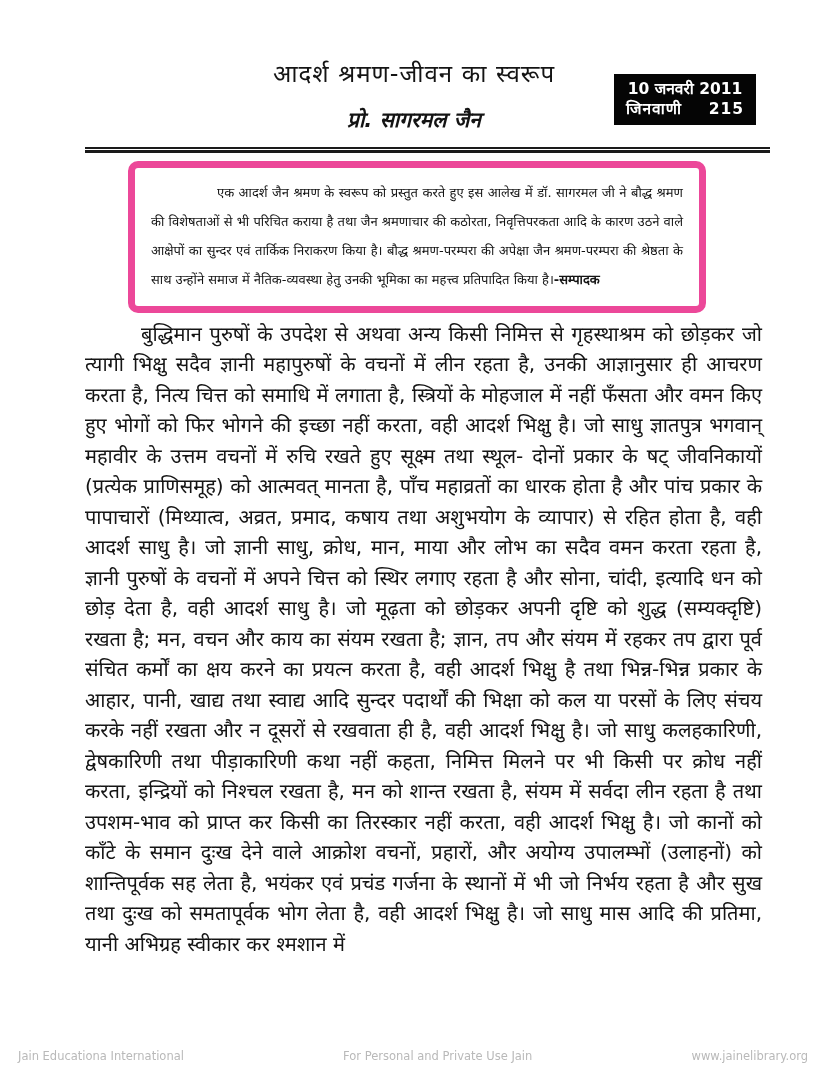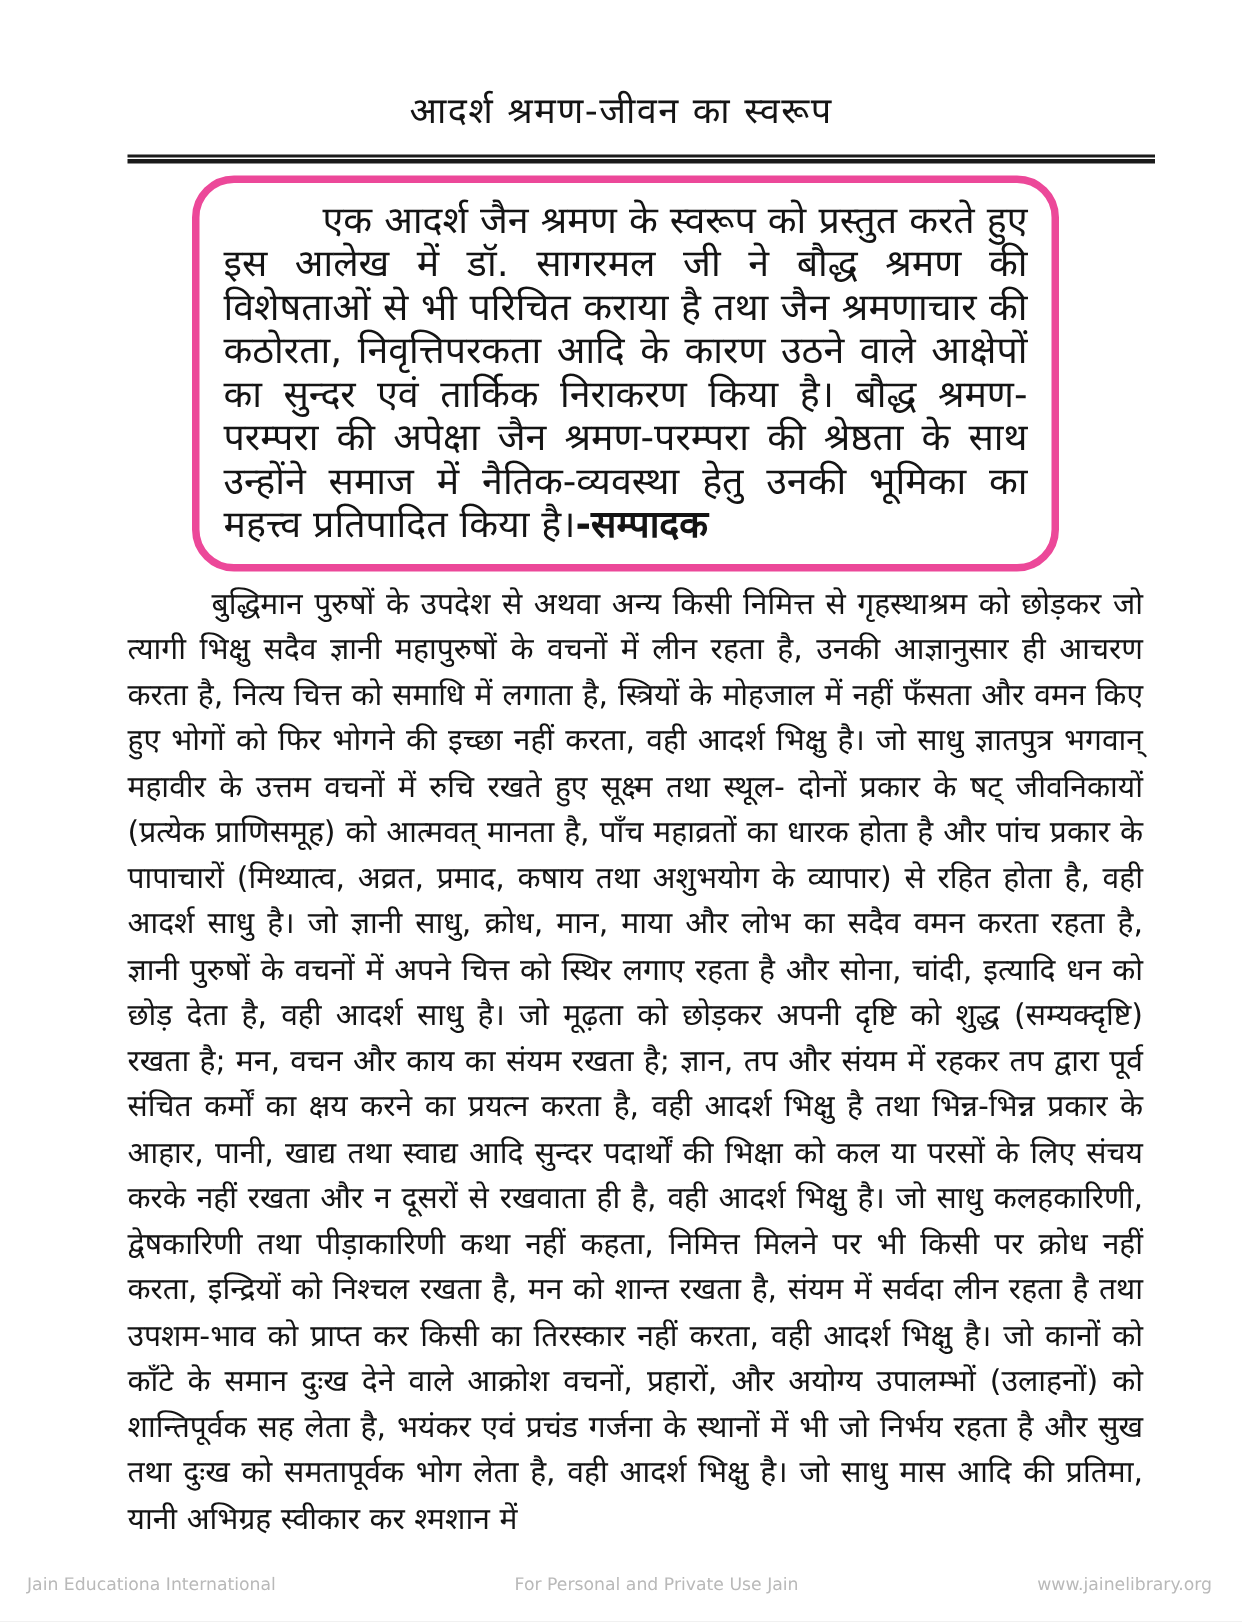--- a/index.html
+++ b/index.html
@@ -58,24 +58,24 @@
   .double-rule {
     margin: 14px 58px 0 85px;
     height: 6px;
     border-top: 2px solid #1a1a1a;
     border-bottom: 3px solid #1a1a1a;
   }
 
   
   .summary-box {
     margin: 8px 122px 0 128px;
-    border: 5px solid #ec4899;
-    border-radius: 28px;
+    border: 7px solid #ec4899;
+    border-radius: 10px;
     padding: 10px 16px 12px 16px;
-    font-size: 25px;
+    font-size: 13px;
     line-height: 29px;
     text-align: justify;
   }
   .summary-box .summary-text { text-indent: 66px; }
   .summary-box .editor { font-weight: bold; }
 
   
   .section-heading {
     margin: 18px 66px 0 85px;
     font-size: 21px;
@@ -100,23 +100,31 @@
     padding: 0 20px 0 18px;
     color: #b9b9b9;
     font-size: 11.5px;
   }
 </style>
 </head>
 <body>
 
 <div class="page">
 
+  <div class="issue-box">
+    <div class="row1">10 जनवरी 2011</div>
+    <div class="row2">
+      <span>जिनवाणी</span>
+      <span>215</span>
+    </div>
+  </div>
 
   <h1 class="title">आदर्श श्रमण-जीवन का स्वरूप</h1>
 
+  <div class="author">प्रो. सागरमल जैन</div>
 
   <div class="double-rule"></div>
 
   <div class="summary-box">
     <p class="summary-text"><span>एक आदर्श जैन श्रमण के स्वरूप को प्रस्तुत करते हुए इस आलेख में डॉ. सागरमल जी ने बौद्ध श्रमण की विशेषताओं से भी परिचित कराया है तथा जैन श्रमणाचार की कठोरता, निवृत्तिपरकता आदि के कारण उठने वाले आक्षेपों का सुन्दर एवं तार्किक निराकरण किया है। बौद्ध श्रमण-परम्परा की अपेक्षा जैन श्रमण-परम्परा की श्रेष्ठता के साथ उन्होंने समाज में नैतिक-व्यवस्था हेतु उनकी भूमिका का महत्त्व प्रतिपादित किया है।</span><span class="editor">-सम्पादक</span></p>
   </div>
 
 
   <p class="body-text">बुद्धिमान पुरुषों के उपदेश से अथवा अन्य किसी निमित्त से गृहस्थाश्रम को छोड़कर जो त्यागी भिक्षु सदैव ज्ञानी महापुरुषों के वचनों में लीन रहता है, उनकी आज्ञानुसार ही आचरण करता है, नित्य चित्त को समाधि में लगाता है, स्त्रियों के मोहजाल में नहीं फँसता और वमन किए हुए भोगों को फिर भोगने की इच्छा नहीं करता, वही आदर्श भिक्षु है। जो साधु ज्ञातपुत्र भगवान् महावीर के उत्तम वचनों में रुचि रखते हुए सूक्ष्म तथा स्थूल- दोनों प्रकार के षट् जीवनिकायों (प्रत्येक प्राणिसमूह) को आत्मवत् मानता है, पाँच महाव्रतों का धारक होता है और पांच प्रकार के पापाचारों (मिथ्यात्व, अव्रत, प्रमाद, कषाय तथा अशुभयोग के व्यापार) से रहित होता है, वही आदर्श साधु है। जो ज्ञानी साधु, क्रोध, मान, माया और लोभ का सदैव वमन करता रहता है, ज्ञानी पुरुषों के वचनों में अपने चित्त को स्थिर लगाए रहता है और सोना, चांदी, इत्यादि धन को छोड़ देता है, वही आदर्श साधु है। जो मूढ़ता को छोड़कर अपनी दृष्टि को शुद्ध (सम्यक्दृष्टि) रखता है; मन, वचन और काय का संयम रखता है; ज्ञान, तप और संयम में रहकर तप द्वारा पूर्व संचित कर्मों का क्षय करने का प्रयत्न करता है, वही आदर्श भिक्षु है तथा भिन्न-भिन्न प्रकार के आहार, पानी, खाद्य तथा स्वाद्य आदि सुन्दर पदार्थों की भिक्षा को कल या परसों के लिए संचय करके नहीं रखता और न दूसरों से रखवाता ही है, वही आदर्श भिक्षु है। जो साधु कलहकारिणी, द्वेषकारिणी तथा पीड़ाकारिणी कथा नहीं कहता, निमित्त मिलने पर भी किसी पर क्रोध नहीं करता, इन्द्रियों को निश्चल रखता है, मन को शान्त रखता है, संयम में सर्वदा लीन रहता है तथा उपशम-भाव को प्राप्त कर किसी का तिरस्कार नहीं करता, वही आदर्श भिक्षु है। जो कानों को काँटे के समान दुःख देने वाले आक्रोश वचनों, प्रहारों, और अयोग्य उपालम्भों (उलाहनों) को शान्तिपूर्वक सह लेता है, भयंकर एवं प्रचंड गर्जना के स्थानों में भी जो निर्भय रहता है और सुख तथा दुःख को समतापूर्वक भोग लेता है, वही आदर्श भिक्षु है। जो साधु मास आदि की प्रतिमा, यानी अभिग्रह स्वीकार कर श्मशान में</p>
 

